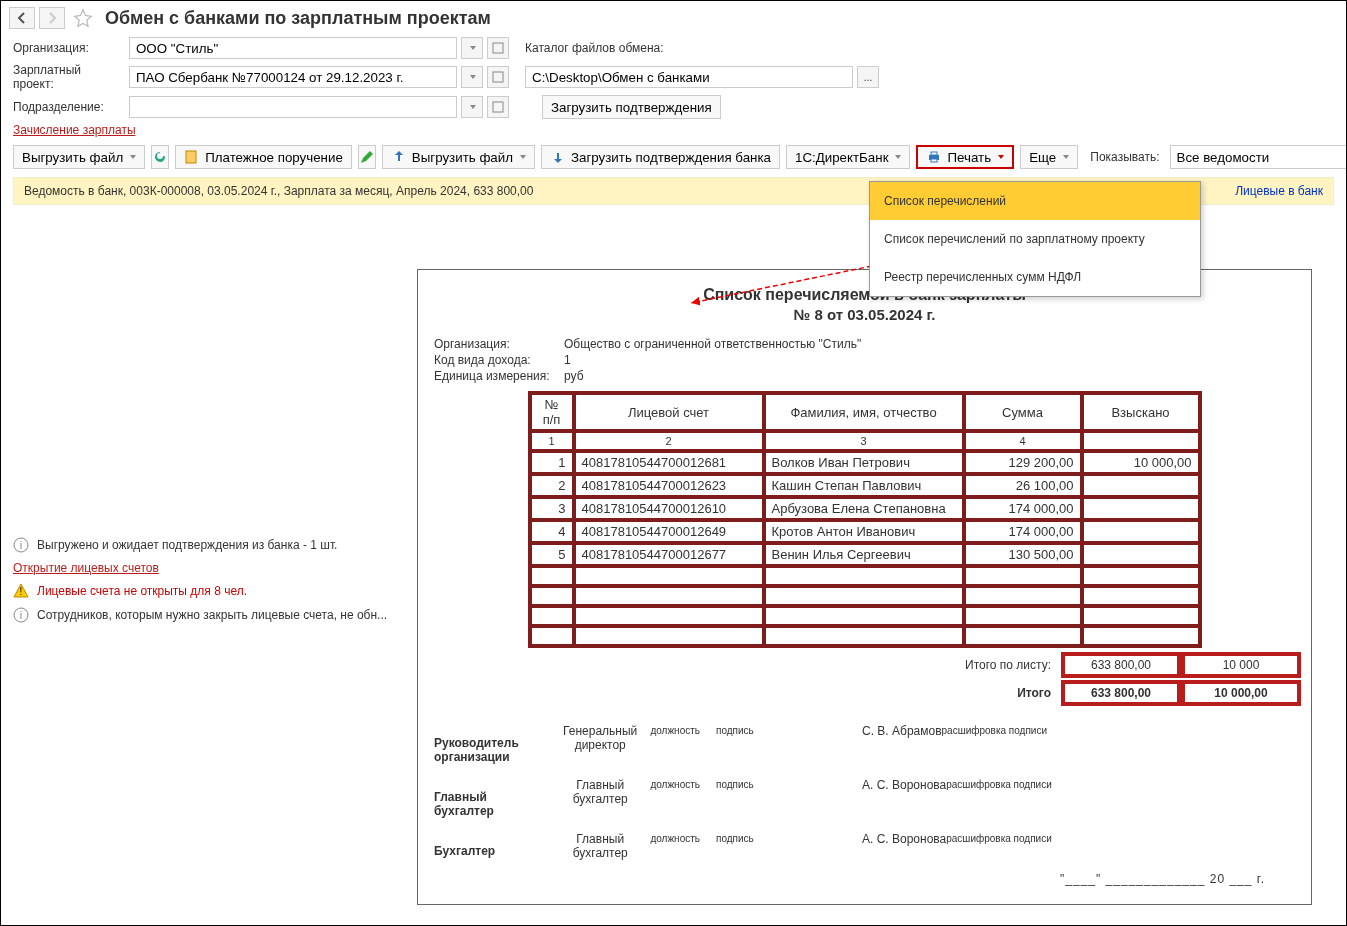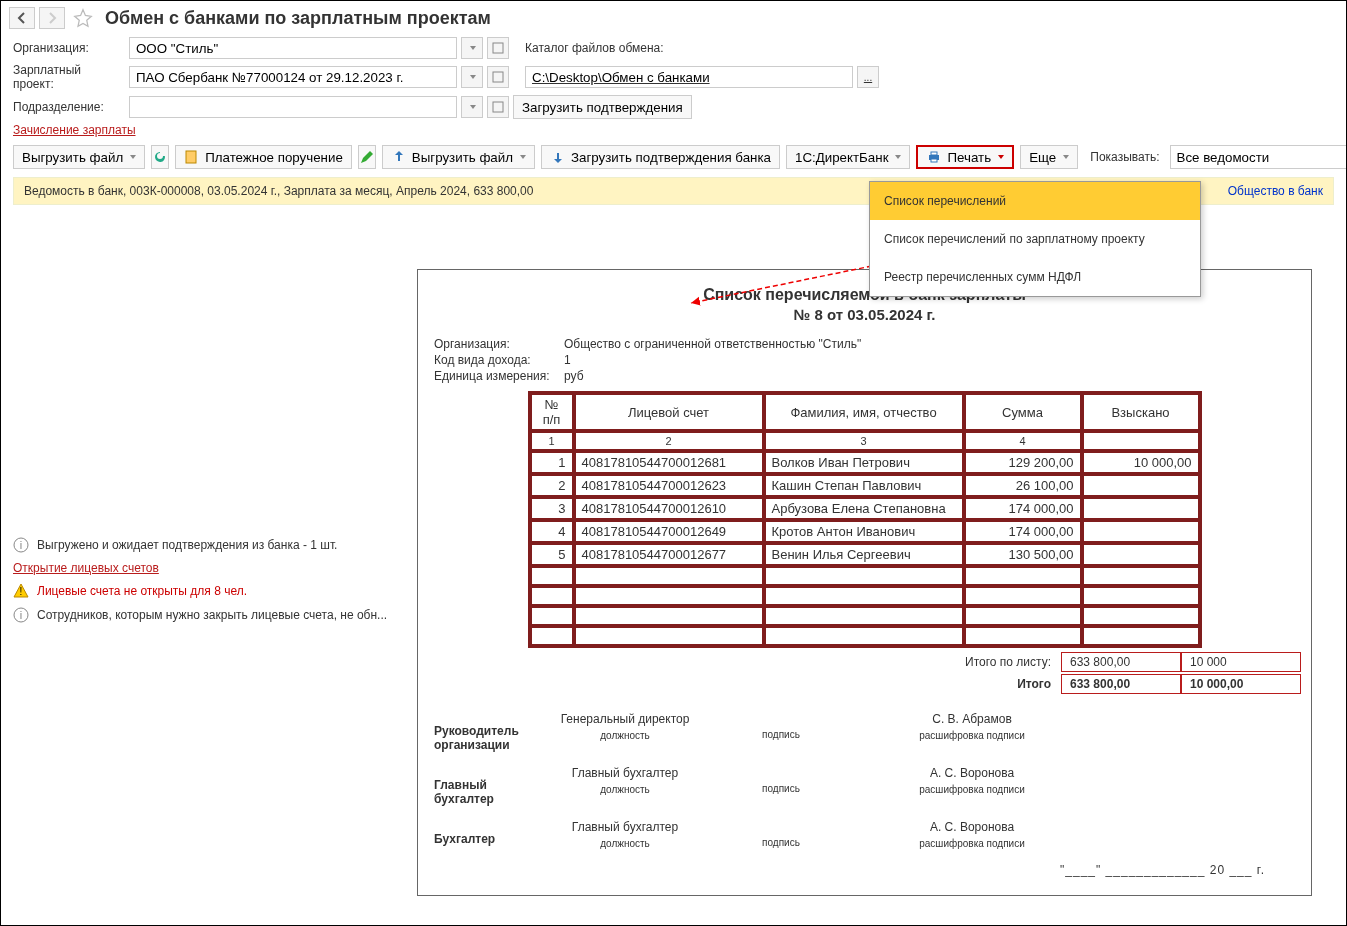--- a/index.html
+++ b/index.html
@@ -47,26 +47,26 @@
 .report-table .num-row td { text-align: center; font-size: 11px; }
 .report-table td.r { text-align: right; }
 .col-n { width: 44px; }
 .col-acc { width: 190px; }
 .col-fio { width: 200px; }
 .col-sum { width: 118px; }
 .col-vz { width: 118px; }
 .totals { margin: 4px 0 0 6px; }
 .totals-row { display: flex; justify-content: flex-end; align-items: center; gap: 0; margin-bottom: 2px; }
 .totals-row .tl { width: 430px; text-align: right; padding-right: 10px; }
-.totals-row .tc { width: 120px; border: 1px solid #b91c1c; text-align: left; padding: 2px 8px; }
+.totals-row .tc { width: 120px; border: 4px solid #b91c1c; text-align: center; padding: 2px 8px; }
 .totals-row.bold .tl, .totals-row.bold .tc { font-weight: bold; }
 .sign-block { margin: 18px 6px 0; }
 .sign-row { display: flex; align-items: flex-start; gap: 16px; margin-bottom: 14px; }
 .sign-role { width: 100px; font-weight: bold; padding-top: 12px; }
-.sign-cell { display: flex; flex-direction: column; align-items: center; }
+.sign-cell { display: flex; flex-direction: row; align-items: flex-start; }
 .sign-line { border-bottom: 1px solid #000; height: 16px; }
 .sign-cap { font-size: 10px; color: #333; margin-top: 1px; text-align: center; }
 .sign-cell.pos { width: 150px; }
 .sign-cell.podpis { width: 130px; }
 .sign-cell.rasshifrovka { width: 220px; }
 .date-line { text-align: right; margin: 10px 30px 0 0; letter-spacing: 1px; }
 .icon-svg { width: 16px; height: 16px; }
 </style>
 </head>
 <body>
@@ -106,37 +106,37 @@
     <div class="form-label">Зарплатный проект:</div>
     <input class="input-field org" value="ПАО Сбербанк №77000124 от 29.12.2023 г." style="">
     <div class="input-btn">
         <span class="caret"></span>
       </div>
     <div class="input-btn">
         <svg width="12" height="12" viewBox="0 0 12 12">
           <rect x="1" y="1" width="10" height="10" fill="none" stroke="#888"></rect>
         </svg>
       </div>
-    <div style="margin-left:12px; display:flex; gap:4px; align-items:center;text-decoration:underline;">
+    <div style="margin-left:12px; display:flex; gap:4px; align-items:center;">
       <input class="input-field catalog-input" value="C:\Desktop\Обмен с банками" style="">
       <div class="input-btn">...</div>
     </div>
   </div>
   <div class="form-row">
     <div class="form-label">Подразделение:</div>
     <input class="input-field org" value="" style="">
     <div class="input-btn">
         <span class="caret"></span>
       </div>
     <div class="input-btn">
         <svg width="12" height="12" viewBox="0 0 12 12">
           <rect x="1" y="1" width="10" height="10" fill="none" stroke="#888"></rect>
         </svg>
       </div>
-    <button class="tbtn" style="margin-left:0;">Загрузить подтверждения</button>
+    <button class="tbtn" style="margin-left:29px;">Загрузить подтверждения</button>
   </div>
   <div class="form-row">
     <a class="link-green">Зачисление зарплаты</a>
   </div>
 </div>
 
 <div class="toolbar">
   <button class="tbtn">
       <span>Выгрузить файл</span>
       <span class="caret"></span>
@@ -187,21 +187,21 @@
       <span>Еще</span>
       <span class="caret"></span>
     </button>
   <span class="show-label">Показывать:</span>
   <input class="show-select" value="Все ведомости" style="">
 
 </div>
 
 <div class="yellow-bar">
   <span>Ведомость в банк, 003К-000008, 03.05.2024 г., Зарплата за месяц, Апрель 2024, 633 800,00</span>
-  <span class="status">Общество в банк</span>
+  <span class="status">Лицевые в банк</span>
 </div>
 
 <div class="dropdown-menu">
   <div class="item active">Список перечислений</div>
   <div class="item">Список перечислений по зарплатному проекту</div>
   <div class="item">Реестр перечисленных сумм НДФЛ</div>
 </div>
 
 <svg class="arrow-line" width="240" height="60">
   <defs>

